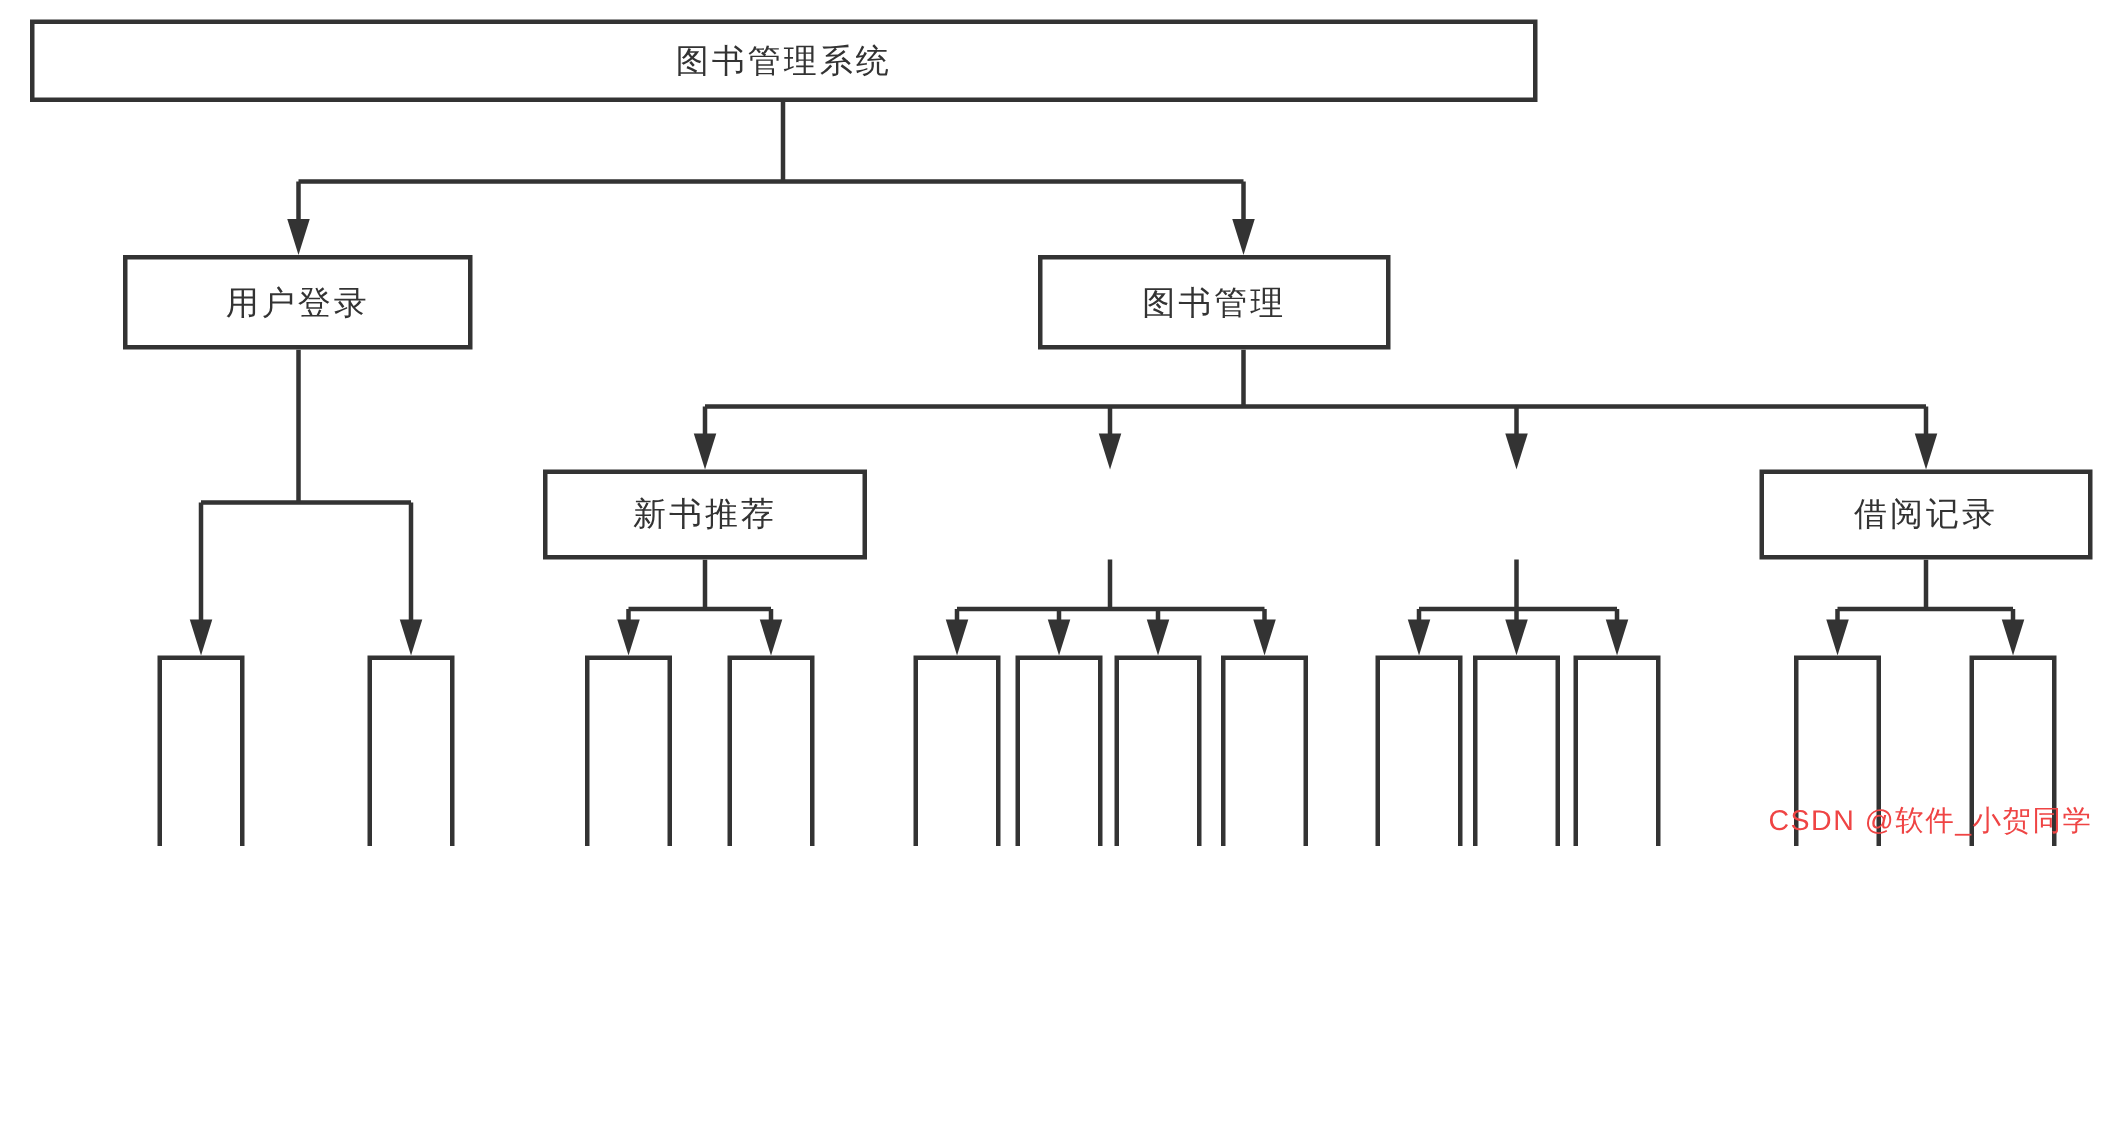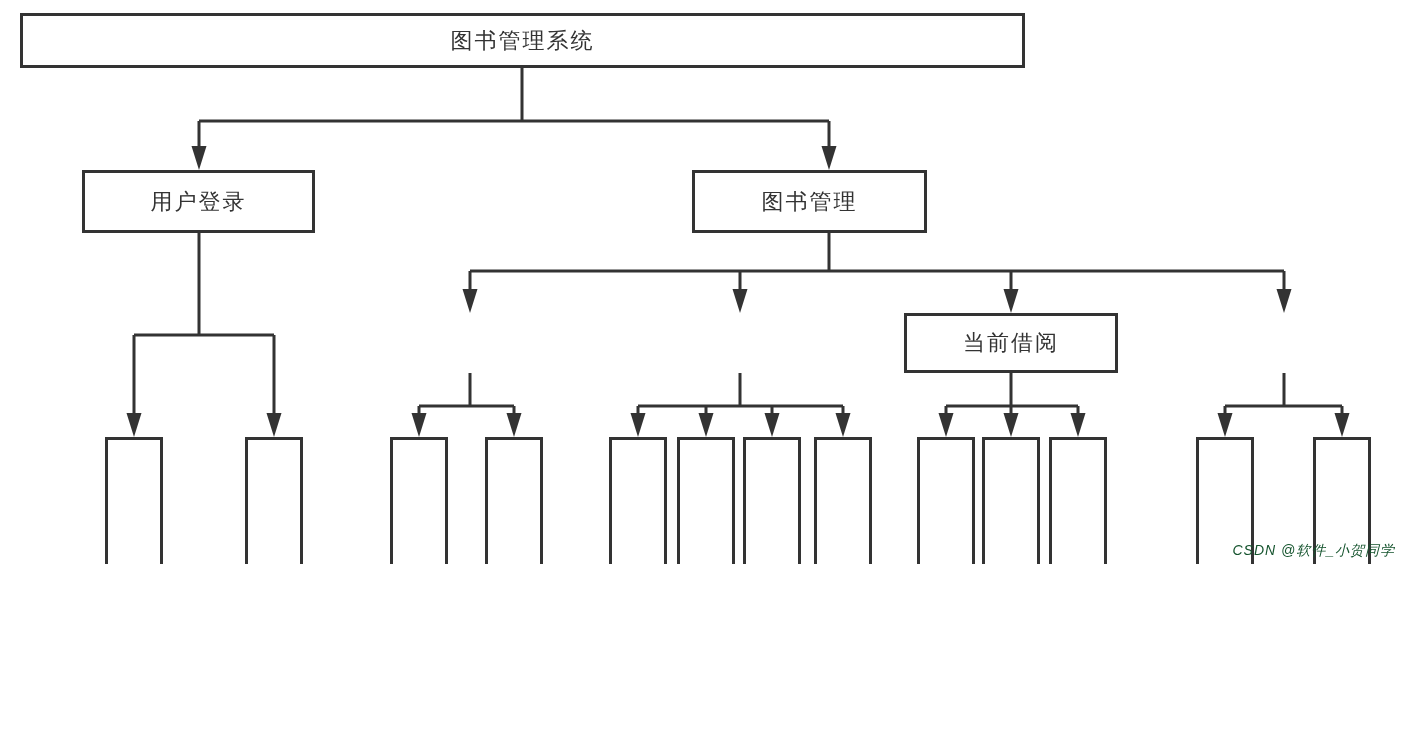--- a/index.html
+++ b/index.html
@@ -12,21 +12,21 @@
     position:absolute;background:#ffffff;border:3px solid #333333;box-sizing:border-box;
     display:flex;align-items:center;justify-content:center;
   }
   .hbox{font-size:22px;letter-spacing:2px;}
   .vbox span{
     writing-mode:vertical-rl;text-orientation:mixed;
     font-size:21px;letter-spacing:7px;line-height:1;
   }
   .watermark{
     position:absolute;right:10px;bottom:4px;z-index:5;
-    font-size:14px;letter-spacing:1px;color:#14532d;font-style:italic;
+    font-size:19px;letter-spacing:1px;color:#ef4444;
   }
 </style>
 </head>
 <body>
 
 <div class="stage">
 
   <svg class="wires" viewBox="0 0 1405 747">
     <path d="M522,68 V121 M199,121 H829 M199,121 V150 M829,121 V150
          M199,233 V335 M134,335 H274 M134,335 V415 M274,335 V415
@@ -62,22 +62,25 @@
     <span>图书管理系统</span>
   </div>
 
   <div class="node hbox" style="left:82px;top:170px;width:233px;height:63px">
     <span>用户登录</span>
   </div>
   <div class="node hbox" style="left:692px;top:170px;width:235px;height:63px">
     <span>图书管理</span>
   </div>
 
-  <div class="node hbox" style="left:904px;top:313px;width:214px;height:60px">
-    <span>当前借阅</span>
+  <div class="node hbox" style="left:362px;top:313px;width:216px;height:60px">
+    <span>新书推荐</span>
+  </div>
+  <div class="node hbox" style="left:1173px;top:313px;width:222px;height:60px">
+    <span>借阅记录</span>
   </div>
 
   <div class="node vbox" style="left:105px;top:437px;width:58px;height:298px">
     <span>用户登录</span>
   </div>
   <div class="node vbox" style="left:245px;top:437px;width:58px;height:298px">
     <span>注销登录</span>
   </div>
 
   <div class="node vbox" style="left:390px;top:437px;width:58px;height:298px">

